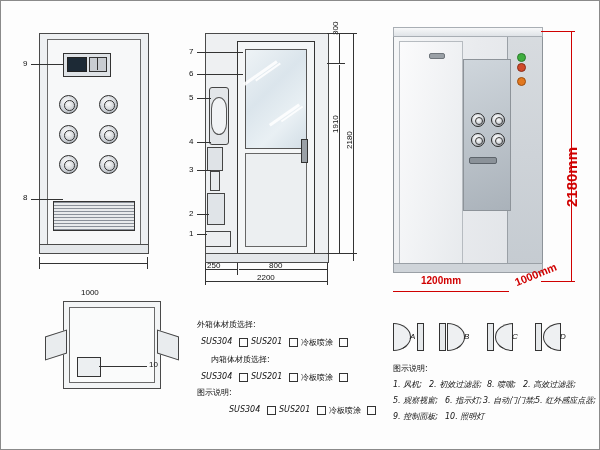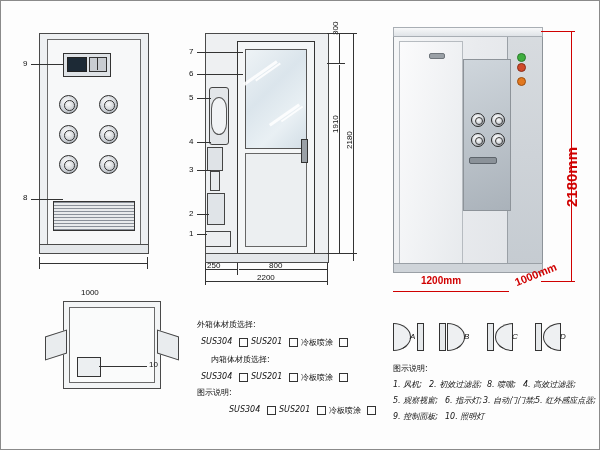--- a/index.html
+++ b/index.html
@@ -208,21 +208,21 @@
   <div class="abs" style="left:530px;top:322px;width:36px;height:26px;">
     <div class="abs" style="left:12px;top:0;width:16px;height:26px;border:1px solid #333;border-radius:100% 0 0 100%/50% 0 0 50%;background:#eef0f2;"></div>
     <div class="abs" style="left:4px;top:0;width:5px;height:26px;border:1px solid #333;background:#e6e9eb;"></div>
     <div class="abs lbl-it" style="left:29px;top:9px;">D</div>
   </div>
 
   <div class="abs cn lbl" style="left:392px;top:362px;">图示说明:</div>
   <div class="abs cn lbl-it" style="left:392px;top:378px;">1. 风机;</div>
   <div class="abs cn lbl-it" style="left:428px;top:378px;font-style:italic;">2. 初效过滤器;</div>
   <div class="abs cn lbl-it" style="left:486px;top:378px;">8. 喷嘴;</div>
-  <div class="abs cn lbl-it" style="left:522px;top:378px;">4. 高效过滤器;</div>
+  <div class="abs cn lbl-it" style="left:522px;top:378px;">2. 高效过滤器;</div>
   <div class="abs cn lbl-it" style="left:392px;top:394px;">5. 观察视窗;</div>
   <div class="abs cn lbl-it" style="left:444px;top:394px;">6. 指示灯;</div>
   <div class="abs cn lbl-it" style="left:482px;top:394px;">3. 自动门门禁;</div>
   <div class="abs cn lbl-it" style="left:534px;top:394px;">5. 红外感应点器;</div>
   <div class="abs cn lbl-it" style="left:392px;top:410px;">9. 控制面板;</div>
   <div class="abs cn lbl-it" style="left:444px;top:410px;">10. 照明灯</div>
 
 </div>
 
 </body></html>

